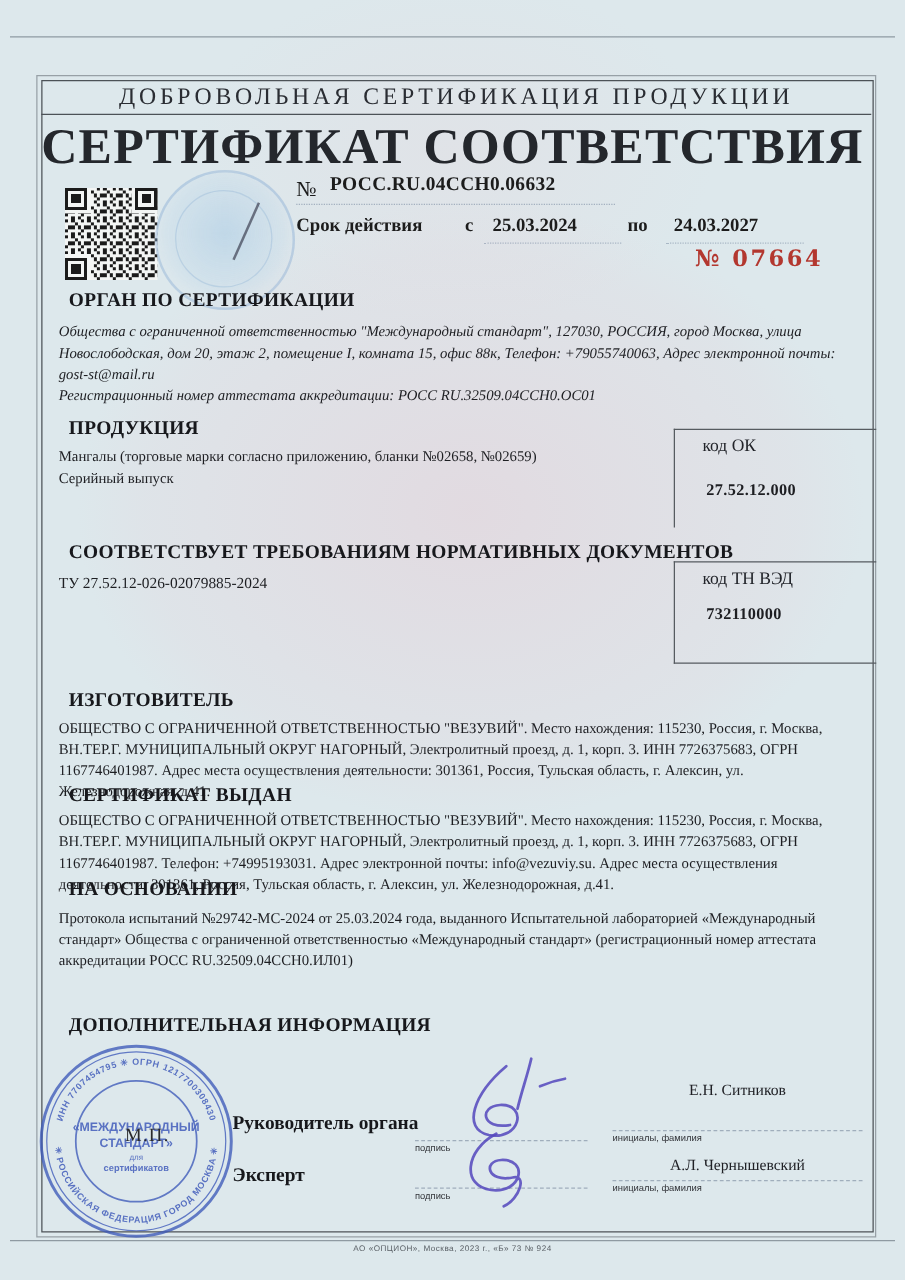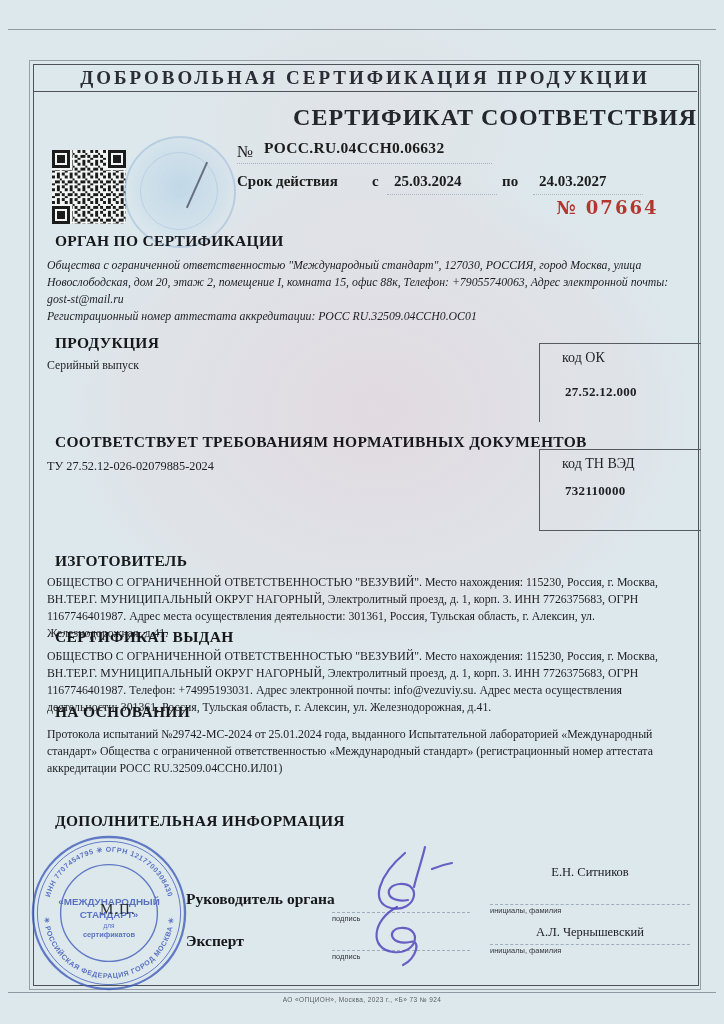--- a/index.html
+++ b/index.html
@@ -10,24 +10,24 @@
       radial-gradient(ellipse 420px 330px at 52% 40%, rgba(233,196,206,0.38), rgba(233,196,206,0.12) 62%, transparent 75%),
       radial-gradient(ellipse 300px 200px at 50% 12%, rgba(236,205,212,0.20), transparent 70%),
       #dde8ec;
     font-family:"Liberation Serif", serif; color:#1c1c1c;
   }
   .abs{position:absolute;}
   .hairline{background:#8f9aa2; height:1px;}
   #frame-outer{left:29px; top:60px; width:670px; height:928px; border:1px solid #97a0a6;}
   #frame-inner{left:33px; top:64px; width:664px; height:920px; border:1.6px solid #4c5257;}
   #band{left:33px; top:66px; width:664px; height:24px; text-align:center;
-        font-weight:bold; font-size:19px; letter-spacing:3px; color:#2a2d33; line-height:24px;}
+        font-weight:normal; font-size:19px; letter-spacing:3px; color:#2a2d33; line-height:24px;}
   #band-divider{left:33px; top:91px; width:664px; height:1px; background:#4c5257;}
-  #doc-title{left:33px; top:94px; width:664px; height:46px; text-align:right;
-        font-weight:bold; font-size:24px; letter-spacing:1px; color:#24272c; line-height:46px;}
+  #doc-title{left:33px; top:94px; width:664px; height:46px; text-align:left;
+        font-weight:bold; font-size:40px; letter-spacing:1px; color:#24272c; line-height:46px;}
   #num-label{left:237px; top:142px; font-size:17px;}
   #num-value{left:264px; top:139px; font-weight:bold; font-size:15.5px; letter-spacing:0.3px;}
   #num-underline{left:237px; top:163px; width:255px; border-bottom:1px dotted rgba(90,110,140,0.45);}
   #validity-row{left:237px; top:173px; width:440px; font-weight:bold; font-size:15px;}
   #validity-row .vspan{position:absolute; top:0; white-space:nowrap;}
   #v-label{left:0;}
   #v-from-label{left:135px;}
   #v-from{left:157px;}
   #v-underline1{position:absolute; left:150px; top:21px; width:110px; border-bottom:1px dotted rgba(90,110,140,0.4);}
   #v-to-label{left:265px;}
@@ -161,20 +161,21 @@
   <div class="abs" id="serial">№ 07664</div>
 
   <div class="abs sec-h" id="org-h">ОРГАН ПО СЕРТИФИКАЦИИ</div>
   <div class="abs sec-p" id="org-p">
     <div>Общества с ограниченной ответственностью "Международный стандарт", 127030, РОССИЯ, город Москва, улица Новослободская, дом 20, этаж 2, помещение I, комната 15, офис 88к, Телефон: +79055740063, Адрес электронной почты: gost-st@mail.ru</div>
     <div>Регистрационный номер аттестата аккредитации: РОСС RU.32509.04ССН0.ОС01</div>
   </div>
 
   <div class="abs sec-h" id="prod-h">ПРОДУКЦИЯ</div>
   <div class="abs sec-p" id="prod-p">
+    <div>Мангалы (торговые марки согласно приложению, бланки №02658, №02659)</div>
     <div>Серийный выпуск</div>
   </div>
   <div class="abs" id="ok-box">
     <span class="code-label">код ОК</span>
     <span class="code-value">27.52.12.000</span>
   </div>
 
   <div class="abs sec-h" id="conf-h">СООТВЕТСТВУЕТ ТРЕБОВАНИЯМ НОРМАТИВНЫХ ДОКУМЕНТОВ</div>
   <div class="abs sec-p" id="conf-p">ТУ 27.52.12-026-02079885-2024</div>
   <div class="abs" id="tnved-box">
@@ -182,21 +183,21 @@
     <span class="code-value">732110000</span>
   </div>
 
   <div class="abs sec-h" id="manu-h">ИЗГОТОВИТЕЛЬ</div>
   <div class="abs sec-p" id="manu-p">ОБЩЕСТВО С ОГРАНИЧЕННОЙ ОТВЕТСТВЕННОСТЬЮ "ВЕЗУВИЙ". Место нахождения: 115230, Россия, г. Москва, ВН.ТЕР.Г. МУНИЦИПАЛЬНЫЙ ОКРУГ НАГОРНЫЙ, Электролитный проезд, д. 1, корп. 3. ИНН 7726375683, ОГРН 1167746401987. Адрес места осуществления деятельности: 301361, Россия, Тульская область, г. Алексин, ул. Железнодорожная, д.41.</div>
 
   <div class="abs sec-h" id="issued-h">СЕРТИФИКАТ ВЫДАН</div>
   <div class="abs sec-p" id="issued-p">ОБЩЕСТВО С ОГРАНИЧЕННОЙ ОТВЕТСТВЕННОСТЬЮ "ВЕЗУВИЙ". Место нахождения: 115230, Россия, г. Москва, ВН.ТЕР.Г. МУНИЦИПАЛЬНЫЙ ОКРУГ НАГОРНЫЙ, Электролитный проезд, д. 1, корп. 3. ИНН 7726375683, ОГРН 1167746401987. Телефон: +74995193031. Адрес электронной почты: info@vezuviy.su. Адрес места осуществления деятельности: 301361, Россия, Тульская область, г. Алексин, ул. Железнодорожная, д.41.</div>
 
   <div class="abs sec-h" id="basis-h">НА ОСНОВАНИИ</div>
-  <div class="abs sec-p" id="basis-p">Протокола испытаний №29742-МС-2024 от 25.01.2024 года, выданного Испытательной лабораторией «Международный стандарт» Общества с ограниченной ответственностью «Международный стандарт» (регистрационный номер аттестата аккредитации РОСС RU.32509.04ССН0.ИЛ01)</div>
+  <div class="abs sec-p" id="basis-p">Протокола испытаний №29742-МС-2024 от 25.03.2024 года, выданного Испытательной лабораторией «Международный стандарт» Общества с ограниченной ответственностью «Международный стандарт» (регистрационный номер аттестата аккредитации РОСС RU.32509.04ССН0.ИЛ01)</div>
 
   <div class="abs sec-h" id="add-h">ДОПОЛНИТЕЛЬНАЯ ИНФОРМАЦИЯ</div>
 
   <svg class="abs" id="stamp" width="158" height="158" viewBox="0 0 160 160">
     <g fill="none" stroke="#3b57b8" stroke-opacity="0.85">
       <circle cx="80" cy="80" r="77" stroke-width="2.4"></circle>
       <circle cx="80" cy="80" r="72.5" stroke-width="1"></circle>
       <circle cx="80" cy="80" r="49" stroke-width="1.4"></circle>
     </g>
     <defs>

